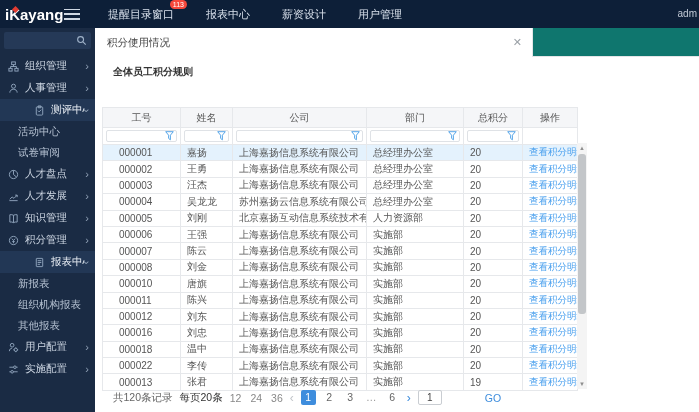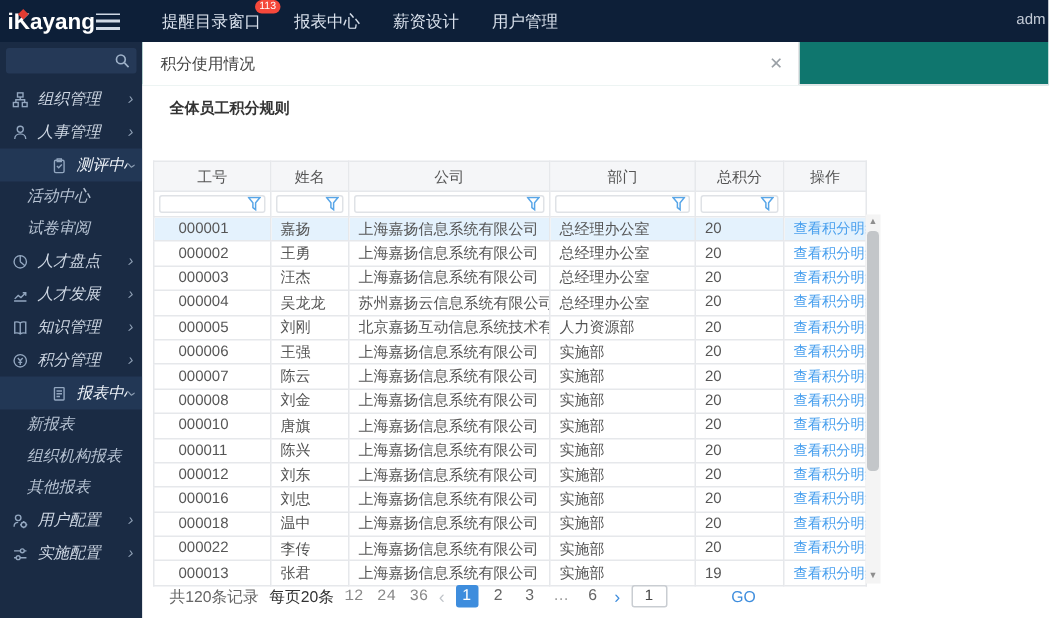--- a/index.html
+++ b/index.html
@@ -6,31 +6,31 @@
   html,body { width:699px; height:412px; overflow:hidden; }
   body { font-family:"Liberation Sans","DejaVu Sans",sans-serif; font-size:10.5px; color:#333; background:#fff; }
   #app { position:relative; width:699px; height:412px; background:#fff; }
 
   
   .topbar { position:absolute; left:0; top:0; width:699px; height:28px; background:#0d1f38; display:flex; align-items:center; }
   .logo { width:62px; padding-left:5px; color:#fff; font-weight:bold; font-size:15px; letter-spacing:0; position:relative; white-space:nowrap; }
   .logo .accent { position:absolute; left:13px; top:1px; width:5px; height:5px; background:#e23c32; transform:rotate(45deg); }
   .hamburger { width:16px; height:11px; margin:0 14px 0 2px; display:flex; flex-direction:column; justify-content:space-between; cursor:pointer; }
   .hamburger i { display:block; height:1.5px; background:#cfd8e3; }
-  .topnav { display:flex; align-items:center; gap:22px; margin-left:14px; }
+  .topnav { display:flex; align-items:center; gap:32px; margin-left:14px; }
   .topnav-item { color:#d9e1ec; font-size:11px; position:relative; cursor:pointer; white-space:nowrap; }
   .badge { position:absolute; top:-7px; right:-13px; background:#f5483b; color:#fff; font-size:7px; line-height:9px; padding:0 3px; border-radius:5px; }
   .user-label { position:absolute; right:2px; top:8px; color:#c2cad6; font-size:10px; }
 
   
   .sidebar { position:absolute; left:0; top:28px; width:95px; height:384px; background:#1a2b44; overflow:hidden; }
   .side-search { position:relative; margin:4px 4px 6px 4px; height:17px; background:#253957; border-radius:2px; display:flex; align-items:center; }
   .side-search input { flex:1; min-width:0; height:100%; background:transparent; border:none; outline:none; color:#dfe6ee; font-size:10px; padding:0 4px; }
   .side-search svg { flex:0 0 auto; margin-right:4px; }
-  .menu { list-style:none;font-style:italic; }
+  .menu { list-style:none; }
   .menu-item { height:22px; display:flex; align-items:center; padding:0 6px 0 8px; color:#cdd6e2; cursor:pointer; }
   .menu-item.expanded { background:#223755; color:#eef3f9;padding-left:34px; }
   .menu-item .mi-icon { width:12px; height:12px; margin-right:5px; flex:0 0 auto; display:flex; align-items:center; }
   .menu-item .mi-label { flex:1; font-size:10.5px; white-space:nowrap; overflow:hidden; }
   .chev { color:#8fa0b5; font-size:11px; line-height:1; transform-origin:50% 50%; }
   .chev.down { display:inline-block; transform:rotate(90deg); }
   .menu-subitem { height:21px; line-height:21px; padding-left:18px; color:#b6c2d2; font-size:10.5px; cursor:pointer; white-space:nowrap; overflow:hidden; }
 
   
   .main { position:absolute; left:95px; top:28px; width:604px; height:384px; background:#fff; }
@@ -59,21 +59,21 @@
   .vscroll { position:absolute; left:482px; top:86px; width:10px; height:246px; background:#f4f4f4; }
   .vscroll .arrow { position:absolute; left:0; width:10px; height:10px; color:#8e8e8e; font-size:6px; text-align:center; line-height:10px; }
   .vscroll .arrow.up { top:0; }
   .vscroll .arrow.dn { bottom:0; }
   .vscroll .thumb { position:absolute; left:1px; top:11px; width:8px; height:160px; background:#c3c6c9; border-radius:3px; }
 
   
   .pager { position:absolute; left:18px; top:333px; display:flex; align-items:center; gap:7px; color:#666; font-size:10.5px; white-space:nowrap; }
   .pager .bold { color:#333; font-weight:normal; }
   .pager .sizes { display:flex; gap:9px; color:#888; }
-  .pager .sizes span { cursor:pointer;font-family:Liberation Mono, monospace; }
+  .pager .sizes span { cursor:pointer; }
   .pg-prev { color:#c0c4c9; font-size:12px; cursor:default; }
   .pg-next { color:#3e8ddd; font-size:12px; cursor:pointer; }
   .pages { display:flex; align-items:center; gap:6px; }
   .pg { min-width:15px; height:15px; line-height:15px; text-align:center; color:#666; cursor:pointer; border-radius:2px; }
   .pg.active { background:#3e8ddd; color:#fff; }
   .pg.ellipsis { cursor:default; color:#999; }
   .jump-input { width:24px; height:15px; border:1px solid #c9cdd2; border-radius:2px; text-align:center; font-size:10px; color:#444; outline:none; }
   .go-link { color:#3e8ddd; cursor:pointer;padding-left:36px; }
 </style>
 </head>

